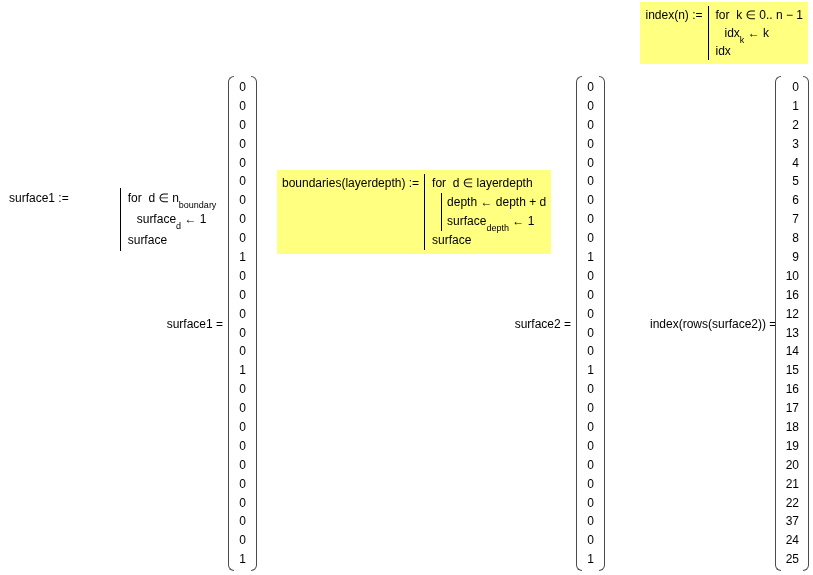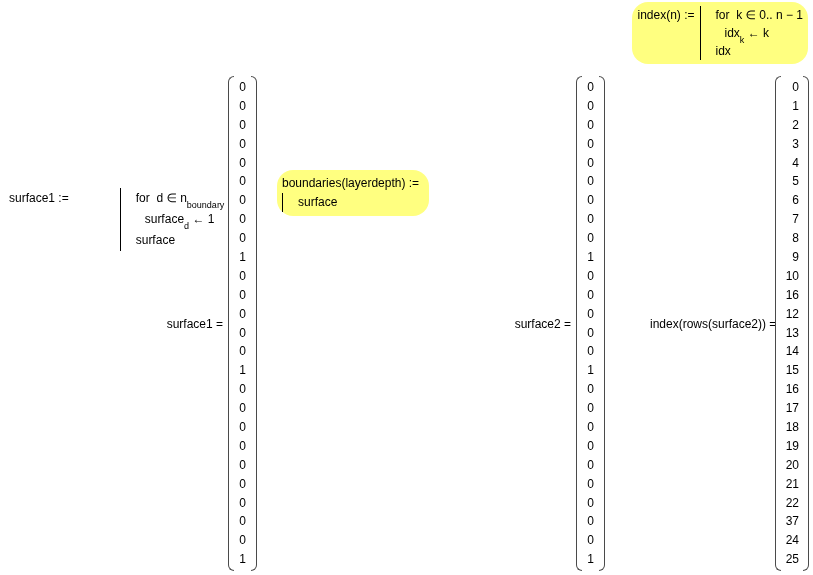--- a/index.html
+++ b/index.html
@@ -2,24 +2,24 @@
 <html><head>
 <meta charset="utf-8">
 <style>
   * { margin:0; padding:0; box-sizing:border-box; }
   html,body { background:#ffffff; }
   body { font-family:"Liberation Sans", sans-serif; color:#000; }
   #canvas { position:relative; width:813px; height:575px; background:#fff; overflow:hidden; font-size:12px; }
 
   .region { position:absolute; }
   .highlight { background: var(--highlight, #ffff80); }
-  .mathrow { display:flex; align-items:flex-start; padding:4px 5px;border-radius:16px; }
+  .mathrow { display:flex; align-items:flex-start; padding:4px 5px; }
   .lhs { white-space:pre; padding-right:5px; }
 
-  .prog { border-left:1.6px solid #000; padding-left:15px; }
+  .prog { border-left:1.6px solid #000; padding-left:7px; }
   .pline { white-space:pre; line-height:21px; }
   .prog18 .pline, #r-index .lhs { line-height:18px; }
   .prog19 .pline, #r-boundaries .lhs { line-height:19px; }
   .prog21 .pline, #r-surface1def .lhs { line-height:21px; }
   .indent { padding-left:9px; }
   .inner { border-left:1.6px solid #000; padding-left:5px; margin-left:9px; }
 
   sub.ms { font-size:9px; position:relative; top:3px; line-height:0; }
   .bigparen { font-size:15px; position:relative; top:1px; }
 
@@ -53,23 +53,28 @@
 
   <div class="region mathrow prog21" id="r-surface1def" style="left:4px; top:184px;gap:46px;">
     <span class="lhs">surface1 :=</span>
     <div class="prog">
       <div class="pline"><span>for  d ∈ n</span><sub class="ms">boundary</sub></div>
       <div class="pline indent"><span>surface</span><sub class="ms">d</sub><span> ← 1</span></div>
       <div class="pline">surface</div>
     </div>
   </div>
 
-  <div class="region highlight mathrow prog19" id="r-boundaries" style="left:277px; top:170px;flex-direction:column;">
+  <div class="region highlight mathrow prog19" id="r-boundaries" style="left:277px; top:170px;">
     <span class="lhs">boundaries(layerdepth) :=</span>
     <div class="prog">
+      <div class="pline">for  d ∈ layerdepth</div>
+      <div class="inner prog19">
+        <div class="pline">depth ← depth + d</div>
+        <div class="pline"><span>surface</span><sub class="ms">depth</sub><span> ← 1</span></div>
+      </div>
       <div class="pline">surface</div>
     </div>
   </div>
 
 
   <div class="result" id="r-res0" style="left:150px; top:76px;">
     <span class="rlabel w73">surface1 =</span>
     <div class="vector">
       <div class="paren l"></div>
       <div class="vvals center">

